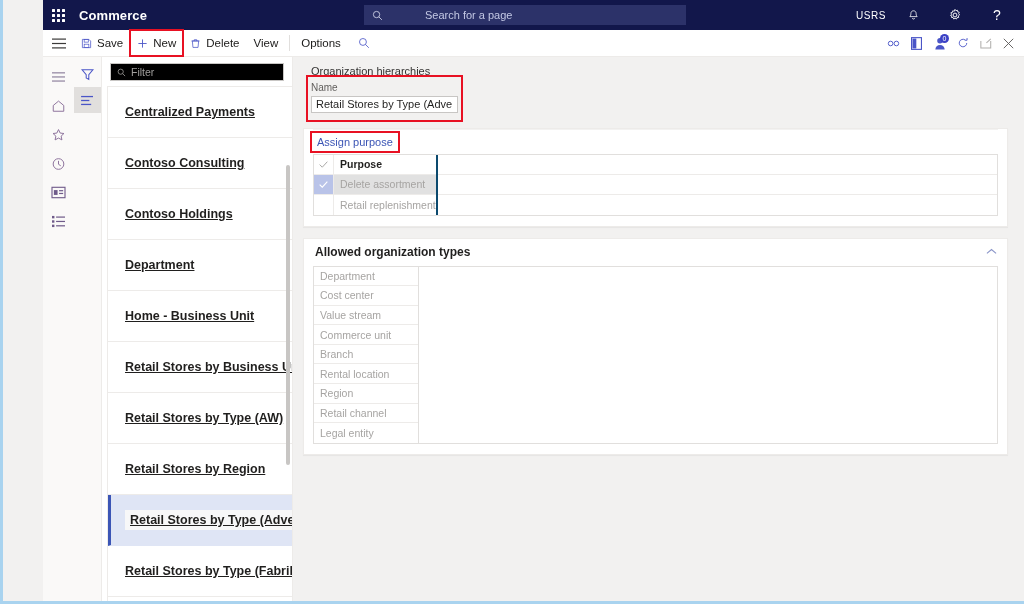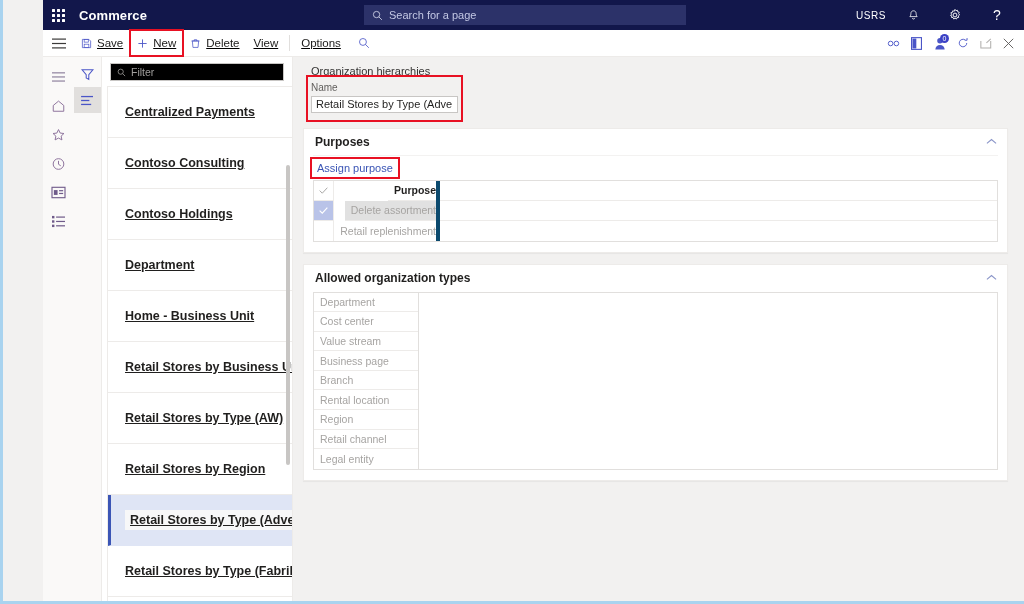--- a/index.html
+++ b/index.html
@@ -32,38 +32,38 @@
     display:grid;grid-template-columns:repeat(3,3px);grid-template-rows:repeat(3,3px);
     gap:2px;
   }
   .waffle-grid i{background:#ffffff;width:3px;height:3px;display:block;border-radius:0.5px;}
   .brand{
     color:#ffffff;font-size:13px;font-weight:bold;margin-left:6px;letter-spacing:.1px;
   }
   .topsearch{
     position:absolute;left:321px;top:5px;width:322px;height:20px;
     background:#2c3269;display:flex;align-items:center;padding:0 8px;
-    box-sizing:border-box;cursor:text;
+    box-sizing:border-box;cursor:text;gap:36px;
   }
   .topsearch .mag{margin-right:6px;display:flex;align-items:center;}
   .topsearch input{
     background:transparent;border:0;outline:0;color:#d8dbef;font-size:11px;
     font-family:"Liberation Sans", sans-serif;width:100%;padding:0;
   }
   .topsearch input::placeholder{color:#c3c8e4;opacity:1;}
   .topright{position:absolute;right:6px;top:0;height:30px;display:flex;align-items:center;gap:0px;}
   .topright .tr{
     height:30px;min-width:30px;display:flex;align-items:center;justify-content:center;
     color:#ffffff;font-size:11px;cursor:pointer;padding:0 6px;
   }
 
   
   .cmdbar{
     height:26px;background:#ffffff;display:flex;align-items:center;
-    border-bottom:1px solid #edebe9;position:relative;text-decoration:underline;
+    border-bottom:1px solid #edebe9;position:relative;
   }
   .hamburger{
     width:31px;height:26px;display:flex;align-items:center;justify-content:center;cursor:pointer;
   }
   .cmd{
     display:flex;align-items:center;height:26px;padding:0 7px;font-size:11.5px;color:#1b1a19;
     cursor:pointer;white-space:nowrap;position:relative;
   }
   .cmd .ci{margin-right:5px;display:flex;align-items:center;}
   .cmd.boxed{
@@ -176,21 +176,21 @@
   .grid{
     border:1px solid #e1dfdd;background:#ffffff;display:flex;
   }
   .grid .cols{display:flex;flex-direction:column;}
   .gcell{
     height:20px;display:flex;align-items:center;box-sizing:border-box;
     border-bottom:1px solid #edebe9;font-size:10.5px;padding:0 0 0 6px;
   }
   .gcheckcol{width:19px;flex:0 0 19px;border-right:1px solid #edebe9;}
   .gcheckcol .gcell{justify-content:center;padding:0;}
-  .gnamecol{width:102px;flex:0 0 102px;border-right:4px solid #0c4a6e;align-items:flex-end;}
+  .gnamecol{width:102px;flex:0 0 102px;border-right:2px solid #0c4a6e;}
   .grest{flex:1;}
   .hdrcell{font-weight:bold;color:#201f1e;}
   .rowsel{background:#dfe3f3;}
   .gcheckcol .rowsel{background:#b9c3e8;}
   .dimtext{color:#a6a4a2;}
   .chk{color:#a6a4a2;font-size:10px;line-height:1;}
   .chk.on{color:#ffffff;}
 
   .typesgrid{border:1px solid #e1dfdd;background:#ffffff;display:flex;margin-top:1px;}
   .typecol{width:104px;flex:0 0 104px;border-right:1px solid #e1dfdd;}
@@ -461,28 +461,20 @@
 
     <div class="main">
       <div class="crumb">Organization hierarchies</div>
 
       <div class="namewrap boxed">
         <div class="namelabel">Name</div>
         <input class="nameinput" type="text" value="Retail Stores by Type (Adventur..." style="">
       </div>
 
       <div class="card">
-        <div class="cardhdr">
-          <span>Purposes</span>
-          <span class="chev">
-            <svg width="11" height="7" viewBox="0 0 12 7">
-                <path d="M1 5.6L6 1.3l5 4.3" fill="none" stroke="#8a95c8" stroke-width="1.2"></path>
-              </svg>
-          </span>
-        </div>
         <div class="cardbody">
           <div class="toolrow">
             <span class="linkbtn boxed">Assign purpose</span>
           </div>
           <div class="grid">
             <div class="cols gcheckcol">
               <div class="gcell">
                 <span class="chk">
                   <svg width="9" height="7" viewBox="0 0 10 8">
                       <path d="M0.6 4.1l3 3L9.4 0.8" fill="none" stroke="#a6a4a2" stroke-width="1.1"></path>
@@ -520,21 +512,21 @@
                 <path d="M1 5.6L6 1.3l5 4.3" fill="none" stroke="#8a95c8" stroke-width="1.2"></path>
               </svg>
           </span>
         </div>
         <div class="cardbody">
           <div class="typesgrid">
             <div class="typecol" id="types-col">
                 <div class="typecell">Department</div>
                 <div class="typecell">Cost center</div>
                 <div class="typecell">Value stream</div>
-                <div class="typecell">Business page</div>
+                <div class="typecell">Commerce unit</div>
                 <div class="typecell">Branch</div>
                 <div class="typecell">Rental location</div>
                 <div class="typecell">Region</div>
                 <div class="typecell">Retail channel</div>
                 <div class="typecell">Legal entity</div>
               </div>
             <div class="typerest"></div>
           </div>
         </div>
       </div>

